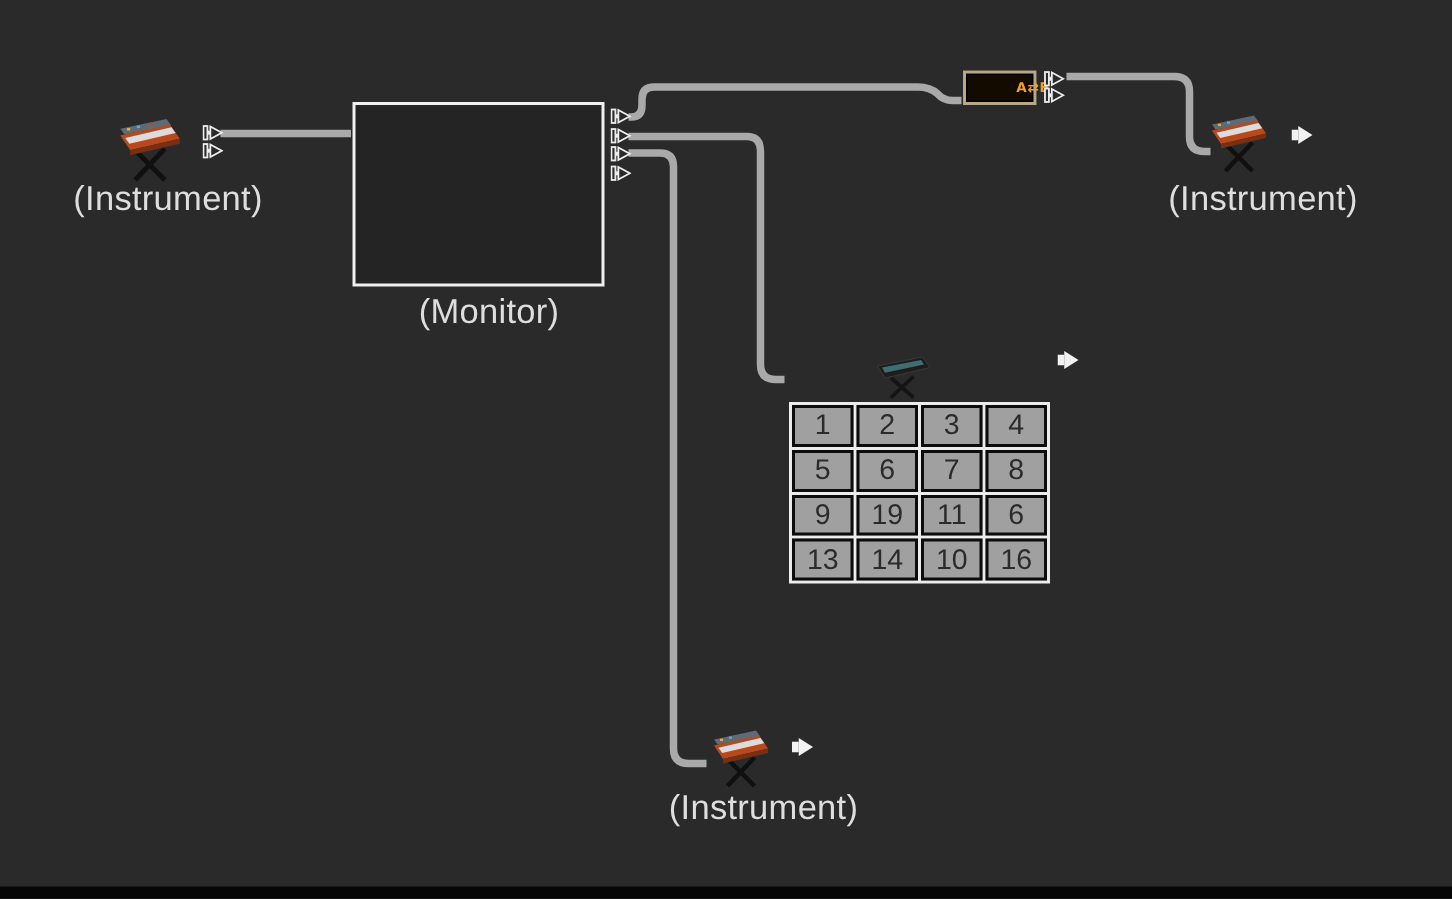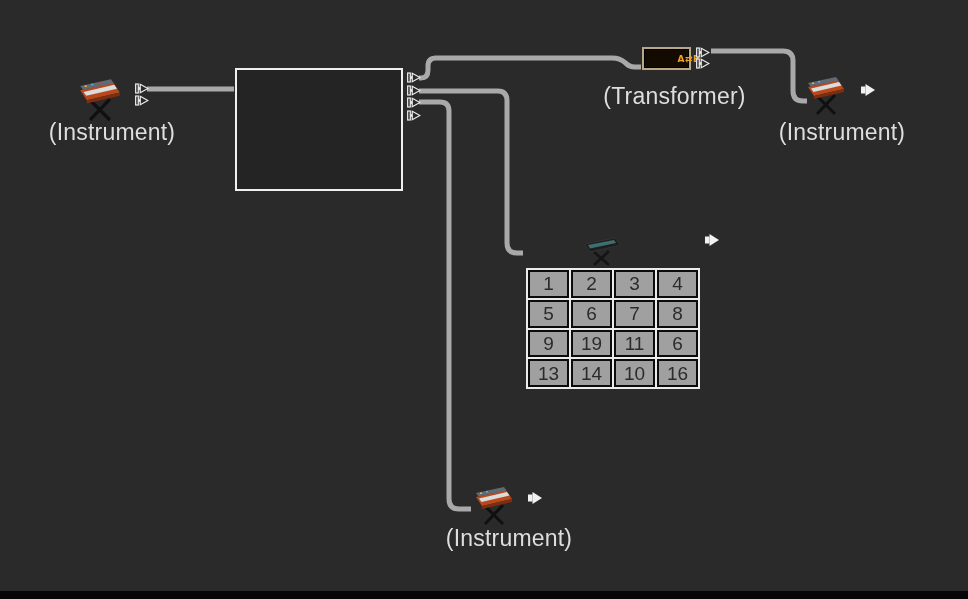--- a/index.html
+++ b/index.html
@@ -110,39 +110,39 @@
       <polygon points="5.6,1 13.8,5.5 5.6,10" fill="#2a2a2a" stroke="#ececec" stroke-width="1.3"></polygon>
     </svg>
   </span>
   <span class="arrow" style="left:407px;top:110px;">
     <svg viewBox="0 0 15 11">
       <rect x="0.7" y="0.7" width="2.8" height="9.6" fill="#2a2a2a" stroke="#ececec" stroke-width="1.3"></rect>
       <rect x="3.5" y="4.1" width="2.4" height="2.8" fill="#ececec"></rect>
       <polygon points="5.6,1 13.8,5.5 5.6,10" fill="#2a2a2a" stroke="#ececec" stroke-width="1.3"></polygon>
     </svg>
   </span>
+  <div class="obj-label" style="left:246px;top:195px;width:160px;">(Monitor)</div>
 
   <div id="transformer-box">
     <span>A⇄B</span>
   </div>
   <span class="arrow" style="left:696px;top:47px;">
     <svg viewBox="0 0 15 11">
       <rect x="0.7" y="0.7" width="2.8" height="9.6" fill="#2a2a2a" stroke="#ececec" stroke-width="1.3"></rect>
       <rect x="3.5" y="4.1" width="2.4" height="2.8" fill="#ececec"></rect>
       <polygon points="5.6,1 13.8,5.5 5.6,10" fill="#2a2a2a" stroke="#ececec" stroke-width="1.3"></polygon>
     </svg>
   </span>
   <span class="arrow" style="left:696px;top:58px;">
     <svg viewBox="0 0 15 11">
       <rect x="0.7" y="0.7" width="2.8" height="9.6" fill="#2a2a2a" stroke="#ececec" stroke-width="1.3"></rect>
       <rect x="3.5" y="4.1" width="2.4" height="2.8" fill="#ececec"></rect>
       <polygon points="5.6,1 13.8,5.5 5.6,10" fill="#2a2a2a" stroke="#ececec" stroke-width="1.3"></polygon>
     </svg>
   </span>
-  <div class="obj-label" style="left:592px;top:84px;width:165px;">(Transformer)</div>
 
   <div class="icon-keyboard" style="left:806px;top:74px;width:40px;height:44px;">
     <svg viewBox="0 0 40 44">
       <path d="M11 22 L29 40 M29 21 L11 40" stroke="#101010" stroke-width="3"></path>
       <polygon points="2,13 32,6 38,15 8,22" fill="#b8491c"></polygon>
       <polygon points="8,22 38,15 38,18 8,25" fill="#7c2e0e"></polygon>
       <polygon points="5,14.5 33,8 35.5,11.5 7.5,18" fill="#dcdcdc"></polygon>
       <polygon points="2,9 30,3 32.5,6.5 4.5,12.5" fill="#5f6a74"></polygon>
       <rect x="6" y="8.5" width="2" height="1.5" fill="#e0b040"></rect>
       <rect x="12" y="7" width="2" height="1.5" fill="#50b0d8"></rect>

